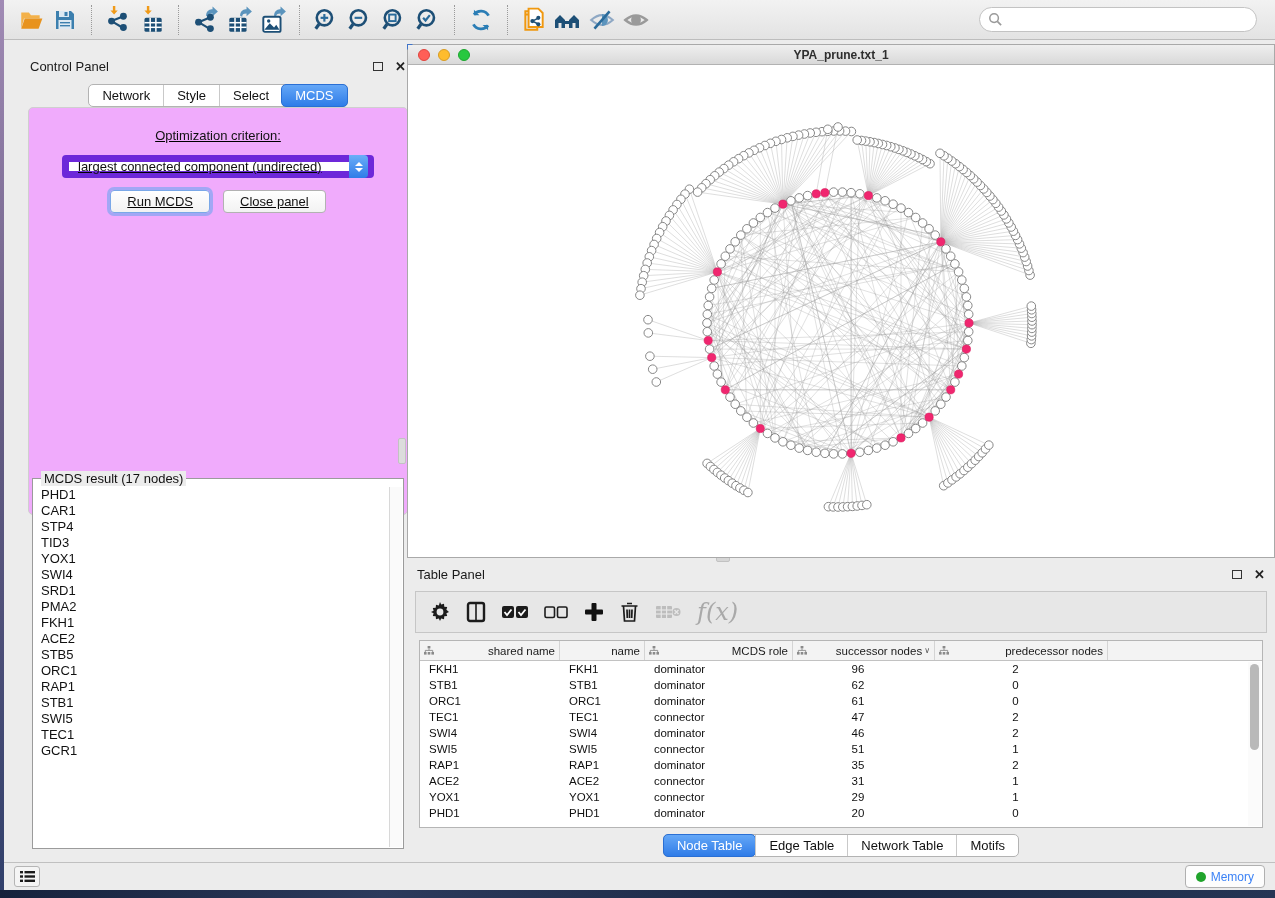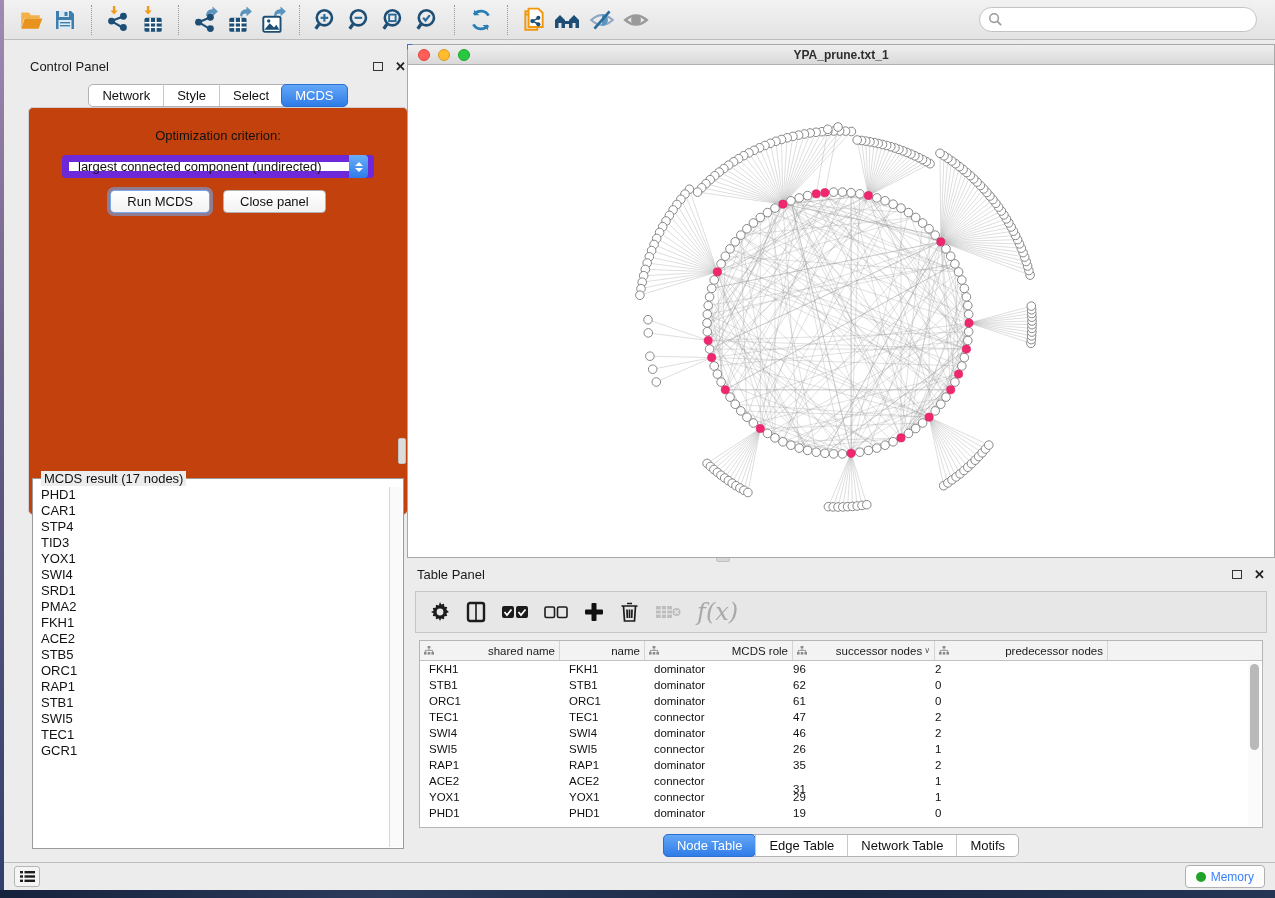--- a/index.html
+++ b/index.html
@@ -37,21 +37,21 @@
 
   .seg-wrap { display:flex; justify-content:center; margin-top:7px; position:relative; z-index:2; }
   .seg { display:inline-flex; background:#fff; border:1px solid #b3b3b3; border-radius:5px; }
   .seg .s { padding:3px 13px; font-size:13px; color:#111; border-left:1px solid #c9c9c9;
     display:flex; align-items:center; }
   .seg .s:first-child { border-left:none; }
   .seg .s.active { background:linear-gradient(180deg,#64a7f7,#2f7ce8); color:#fff;
     border-radius:5px; margin:-1px -1px -1px -1px; border:1px solid #2a6fd4; }
 
   .tab-pane { position:absolute; left:8px; top:52px; width:380px; height:408px;
-    background:#c2410c; border:1px solid #cfcfcf; border-radius:5px; }
+    background:#f0abfc; border:1px solid #cfcfcf; border-radius:5px;text-decoration:underline; }
   .opt-label { text-align:center; font-size:13px; color:#111; margin-top:20px; }
   .dropdown { margin:12px auto 0; width:312px; height:23px; background:#fff;
     border:7px solid #6d28d9; border-radius:4px; display:flex; align-items:center; }
   .dropdown .dd-text { flex:1; font-size:13px; padding-left:9px; color:#111;
     white-space:nowrap; overflow:hidden; }
   .dd-stepper { width:19px; height:23px; margin:-1px -1px -1px 0;
     background:linear-gradient(180deg,#6aaef8,#2f7ce8); border-radius:0 4px 4px 0;
     display:flex; flex-direction:column; align-items:center; justify-content:center; gap:2px; }
   .dd-stepper i { display:block; width:0; height:0; border-left:4px solid transparent;
     border-right:4px solid transparent; }
@@ -105,21 +105,21 @@
   .thead { display:flex; height:20px; background:#f3f3f3; border-bottom:1px solid #c2c2c2; }
   .th { display:flex; align-items:center; font-size:11.5px; color:#1a1a1a;
     border-right:1px solid #d4d4d4; padding:0 4px; position:relative; }
   .th .lbl { flex:1; text-align:right; }
   .th .treeico { margin-right:2px; }
   .sortv { font-size:8px; color:#555; margin-left:2px; }
   .tbody { position:relative; height:166px; overflow:hidden; }
   .tr { display:flex; height:16px; }
   .td { font-size:11.5px; color:#111; line-height:16px; white-space:nowrap; }
   .td.l { padding-left:9px; }
-  .td.r { text-align:left; padding-right:12px; }
+  .td.r { text-align:center; padding-right:12px; }
   .tscroll { position:absolute; right:1px; top:1px; width:13px; height:164px; background:#fbfbfb; }
   .tthumb { position:absolute; left:2px; top:2px; width:9px; height:86px;
     background:#b9b9b9; border-radius:5px; }
   .tp-tabs { position:absolute; left:0; right:0; top:271px; display:flex; justify-content:center; }
 
   
   .statusbar { position:absolute; left:0; bottom:0; width:100%; height:28px;
     background:#ececec; border-top:1px solid #c0c0c0; display:flex; align-items:center;
     padding:0 10px; }
   .list-btn { width:26px; height:21px; background:#f5f5f5; border:1px solid #b5b5b5;
@@ -771,49 +771,49 @@
               <div class="td l" style="width: 140px;">SWI4</div>
               <div class="td l" style="width: 85px;">SWI4</div>
               <div class="td l" style="width: 148px;">dominator</div>
               <div class="td r" style="width: 142px;">46</div>
               <div class="td r" style="width: 173px;">2</div>
             </div>
             <div class="tr">
               <div class="td l" style="width: 140px;">SWI5</div>
               <div class="td l" style="width: 85px;">SWI5</div>
               <div class="td l" style="width: 148px;">connector</div>
-              <div class="td r" style="width: 142px;">26</div>
+              <div class="td r" style="width: 142px;">51</div>
               <div class="td r" style="width: 173px;">1</div>
             </div>
             <div class="tr">
               <div class="td l" style="width: 140px;">RAP1</div>
               <div class="td l" style="width: 85px;">RAP1</div>
               <div class="td l" style="width: 148px;">dominator</div>
               <div class="td r" style="width: 142px;">35</div>
               <div class="td r" style="width: 173px;">2</div>
             </div>
             <div class="tr">
               <div class="td l" style="width: 140px;">ACE2</div>
               <div class="td l" style="width: 85px;">ACE2</div>
               <div class="td l" style="width: 148px;">connector</div>
-              <div class="td r" style="width: 142px; margin-top: 8px;">31</div>
+              <div class="td r" style="width: 142px;">31</div>
               <div class="td r" style="width: 173px;">1</div>
             </div>
             <div class="tr">
               <div class="td l" style="width: 140px;">YOX1</div>
               <div class="td l" style="width: 85px;">YOX1</div>
               <div class="td l" style="width: 148px;">connector</div>
               <div class="td r" style="width: 142px;">29</div>
               <div class="td r" style="width: 173px;">1</div>
             </div>
             <div class="tr">
               <div class="td l" style="width: 140px;">PHD1</div>
               <div class="td l" style="width: 85px;">PHD1</div>
               <div class="td l" style="width: 148px;">dominator</div>
-              <div class="td r" style="width: 142px;">19</div>
+              <div class="td r" style="width: 142px;">20</div>
               <div class="td r" style="width: 173px;">0</div>
             </div>
             <div class="tscroll">
             <div class="tthumb"></div>
           </div>
         </div>
       </div>
 
       <div class="tp-tabs">
           <div class="seg" id="tbl-tabs">

